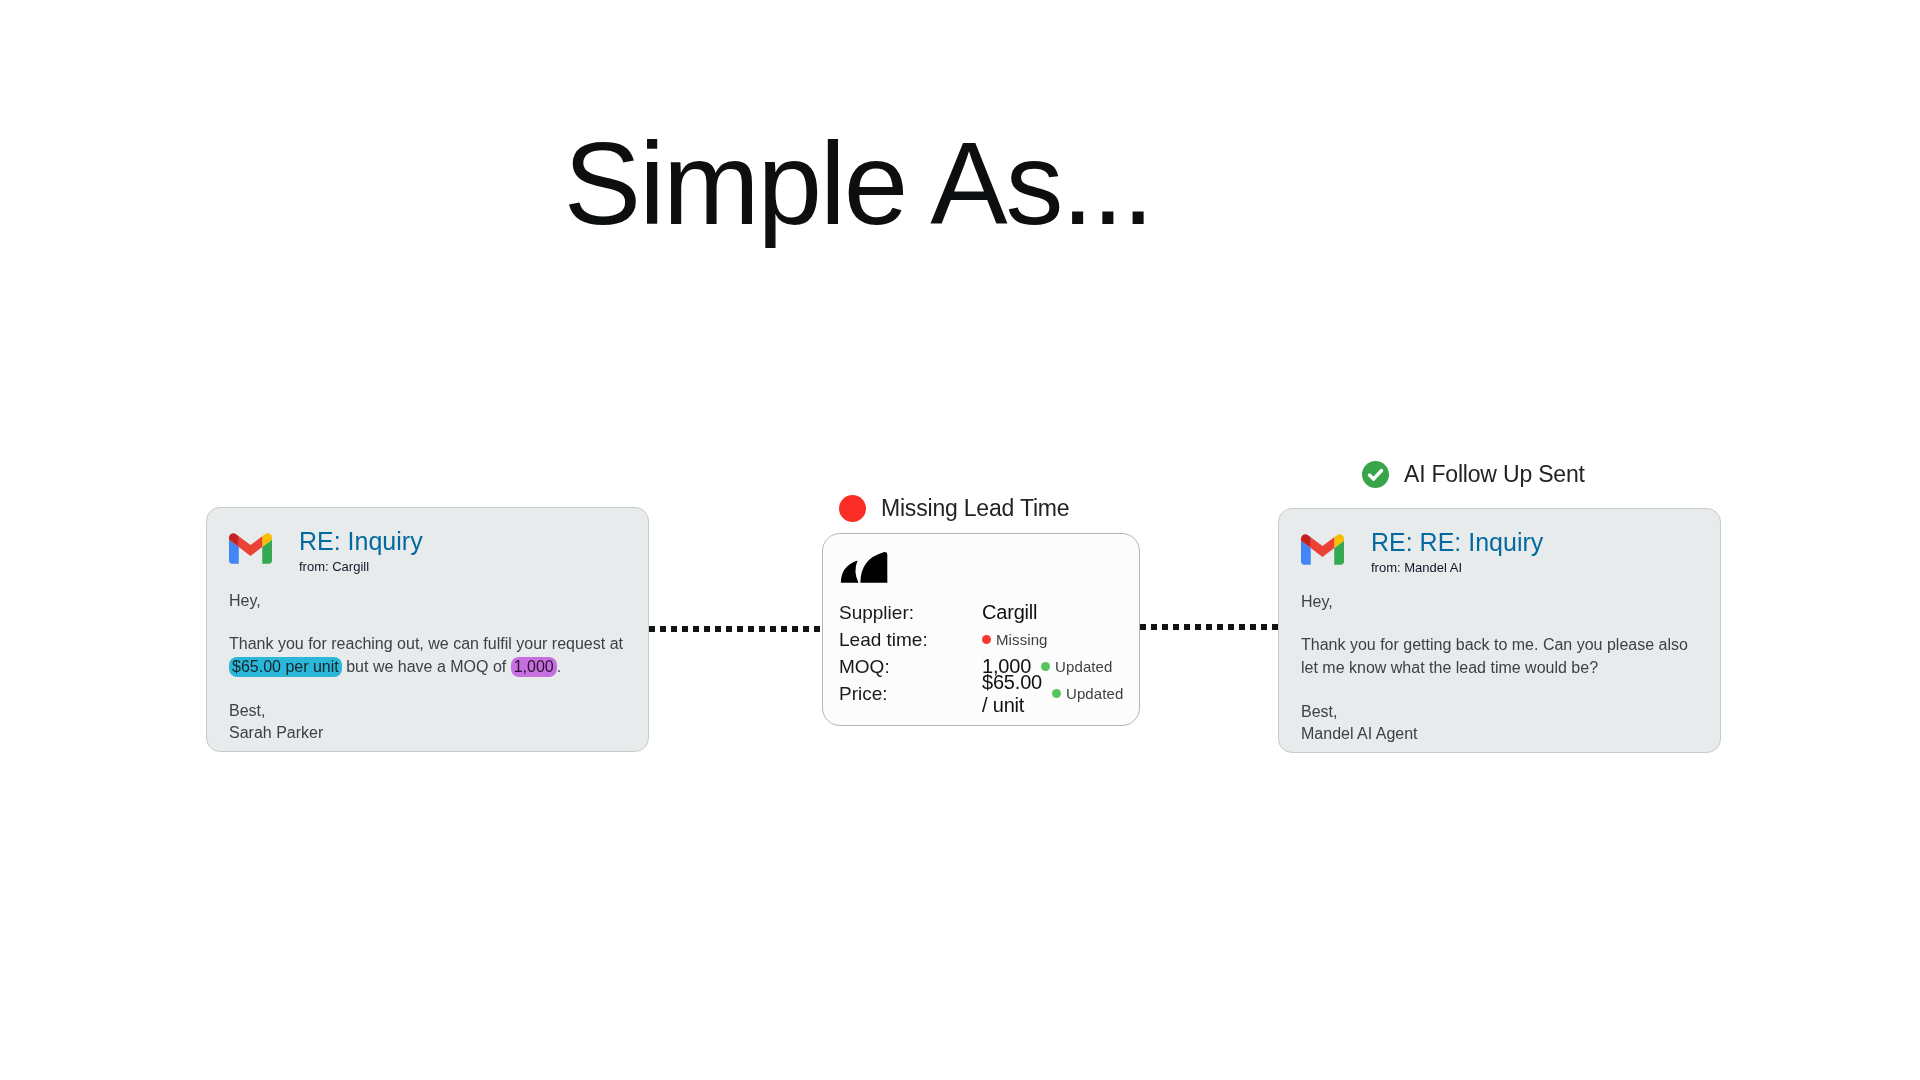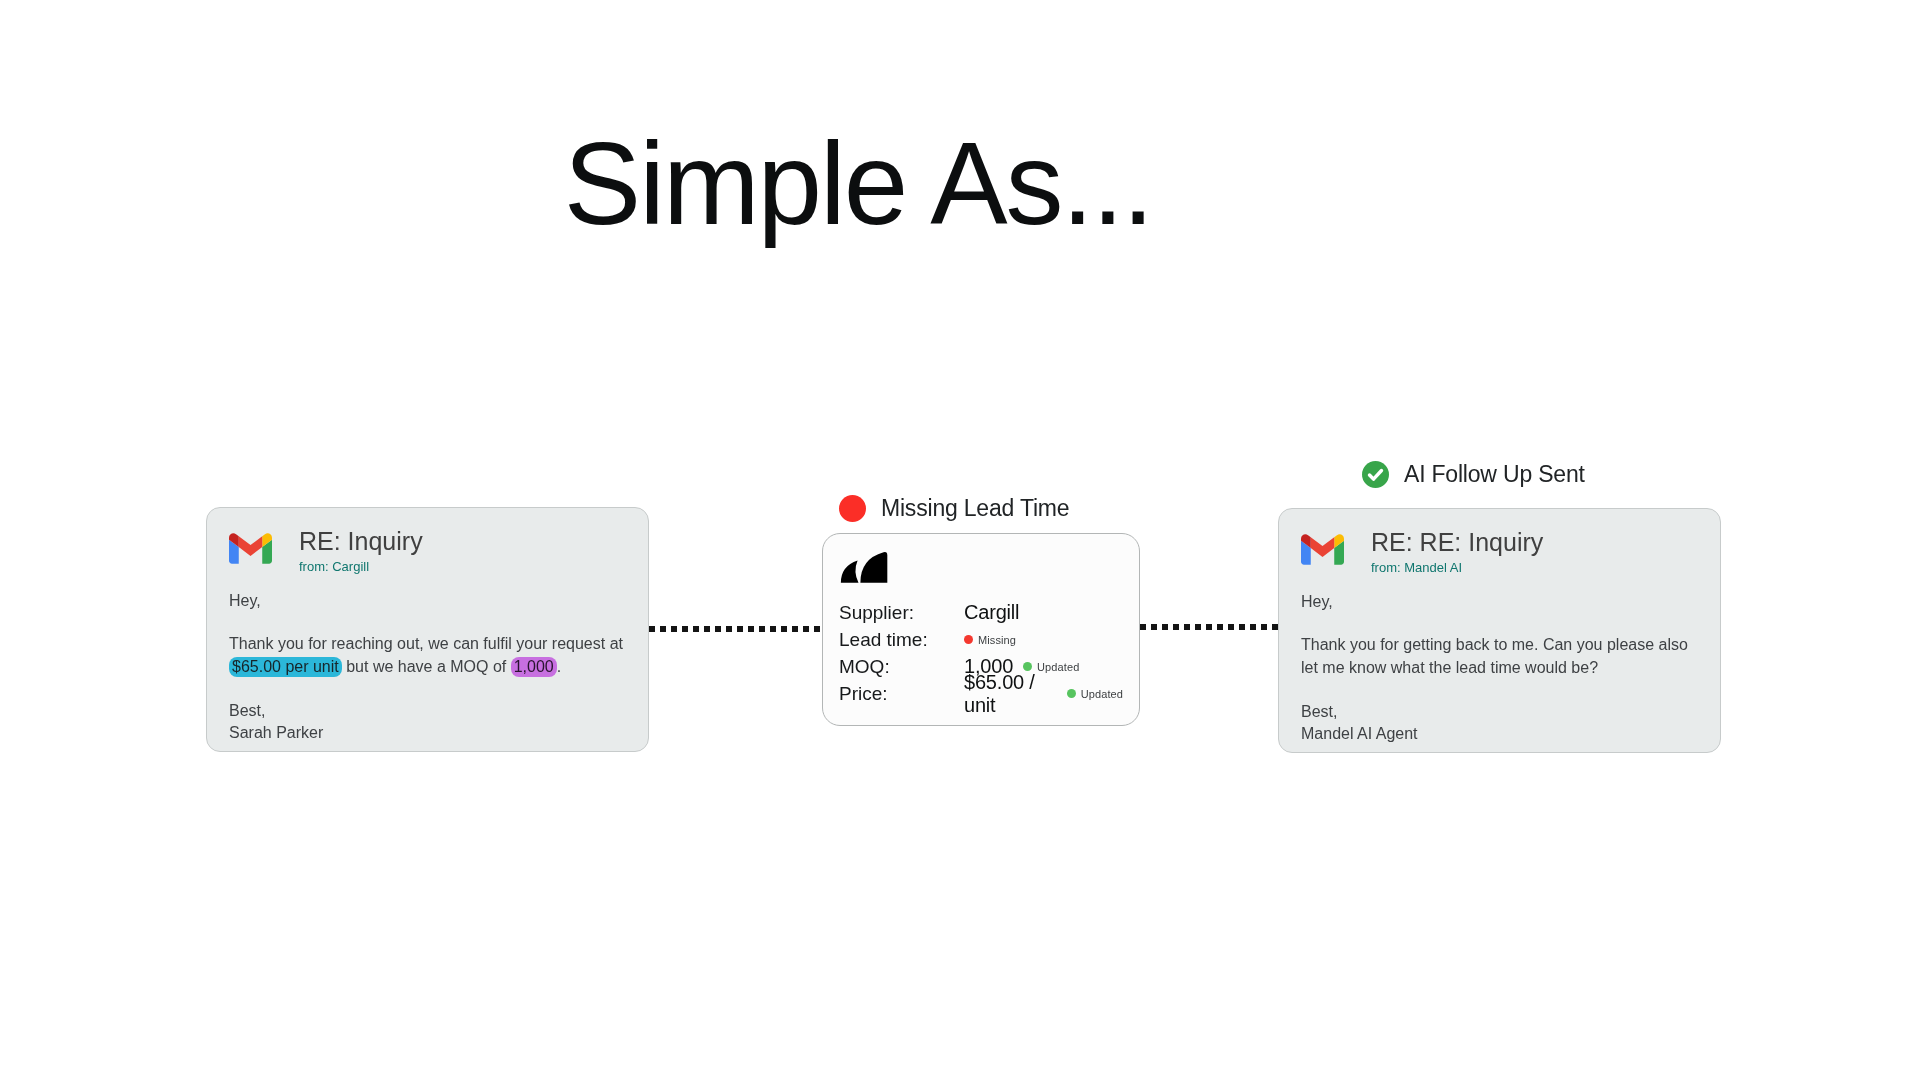--- a/index.html
+++ b/index.html
@@ -18,22 +18,22 @@
     position:absolute; width:443px; height:245px;
     background:#e8ebeb; border:1px solid #c7cbcb; border-radius:14px;
     padding:20px 22px;
   }
   .email-card.left  { left:206px; top:507px; }
   .email-card.right { left:1278px; top:508px; }
 
   .email-head { display:flex; align-items:flex-start; }
   .gmail-icon { width:43px; height:33px; margin-top:3px; flex:0 0 auto; }
   .email-head-text { margin-left:27px; }
-  .email-subject { font-size:25px; font-weight:500; color:#404040; line-height:1.1; }
-  .email-from { font-size:13px; color:#0f766e; margin-top:3px; }
+  .email-subject { font-size:25px; font-weight:500; color:#0369a1; line-height:1.1; }
+  .email-from { font-size:13px; color:#0f172a; margin-top:3px; }
 
   .email-body { margin-top:16px; font-size:16px; color:#3e4144; line-height:1.42; width:402px; }
   .email-body .para { margin-top:21px; }
   .email-body .sig-block { margin-top:21px; }
   .hl { padding:1px 3px 2px 3px; border-radius:8px; color:#17262a; }
   .hl-cyan   { background:#2bb7d9; }
   .hl-purple { background:#c76fe0; color:#2a1430; }
 
   
   .status-label { position:absolute; display:flex; align-items:flex-end; gap:15px; }
@@ -44,29 +44,29 @@
   .status-text { font-size:23px; color:#212426; letter-spacing:-0.2px; }
 
   
   .data-card {
     position:absolute; left:822px; top:533px; width:318px; height:193px;
     background:#fcfcfc; border:1px solid #b3b6b6; border-radius:18px;
     padding:16px 16px;
   }
   .brand-logo { width:52px; height:34px; display:block; }
   .data-rows { margin-top:15px; }
-  .data-row { display:flex; align-items:center; height:27px; }
+  .data-row { display:flex; align-items:center; height:27px;gap:18px; }
   .data-label { width:125px; font-size:19px; color:#17191b; flex:0 0 auto; }
   .data-value { font-size:20px; color:#0f1112; letter-spacing:-0.2px; display:flex; align-items:center; }
   .mini-badge { display:flex; align-items:center; margin-left:10px; }
   .mini-badge.first { margin-left:0; }
   .mini-dot { width:9px; height:9px; border-radius:50%; flex:0 0 auto; }
   .mini-dot.red   { background:#f4382f; }
   .mini-dot.green { background:#57c45f; }
-  .mini-text { font-size:11px; color:#3c3f41; margin-left:5px; letter-spacing:0.1px; }
+  .mini-text { font-size:15px; color:#3c3f41; margin-left:5px; letter-spacing:0.1px; }
 
   
   .connector { position:absolute; height:6px;
     background-image:repeating-linear-gradient(90deg,#141414 0px,#141414 6px,transparent 6px,transparent 11px); }
   .connector.left-line  { left:649px;  top:626px; width:173px; }
   .connector.right-line { left:1140px; top:624px; width:138px; }
 </style>
 </head>
 <body>
 

